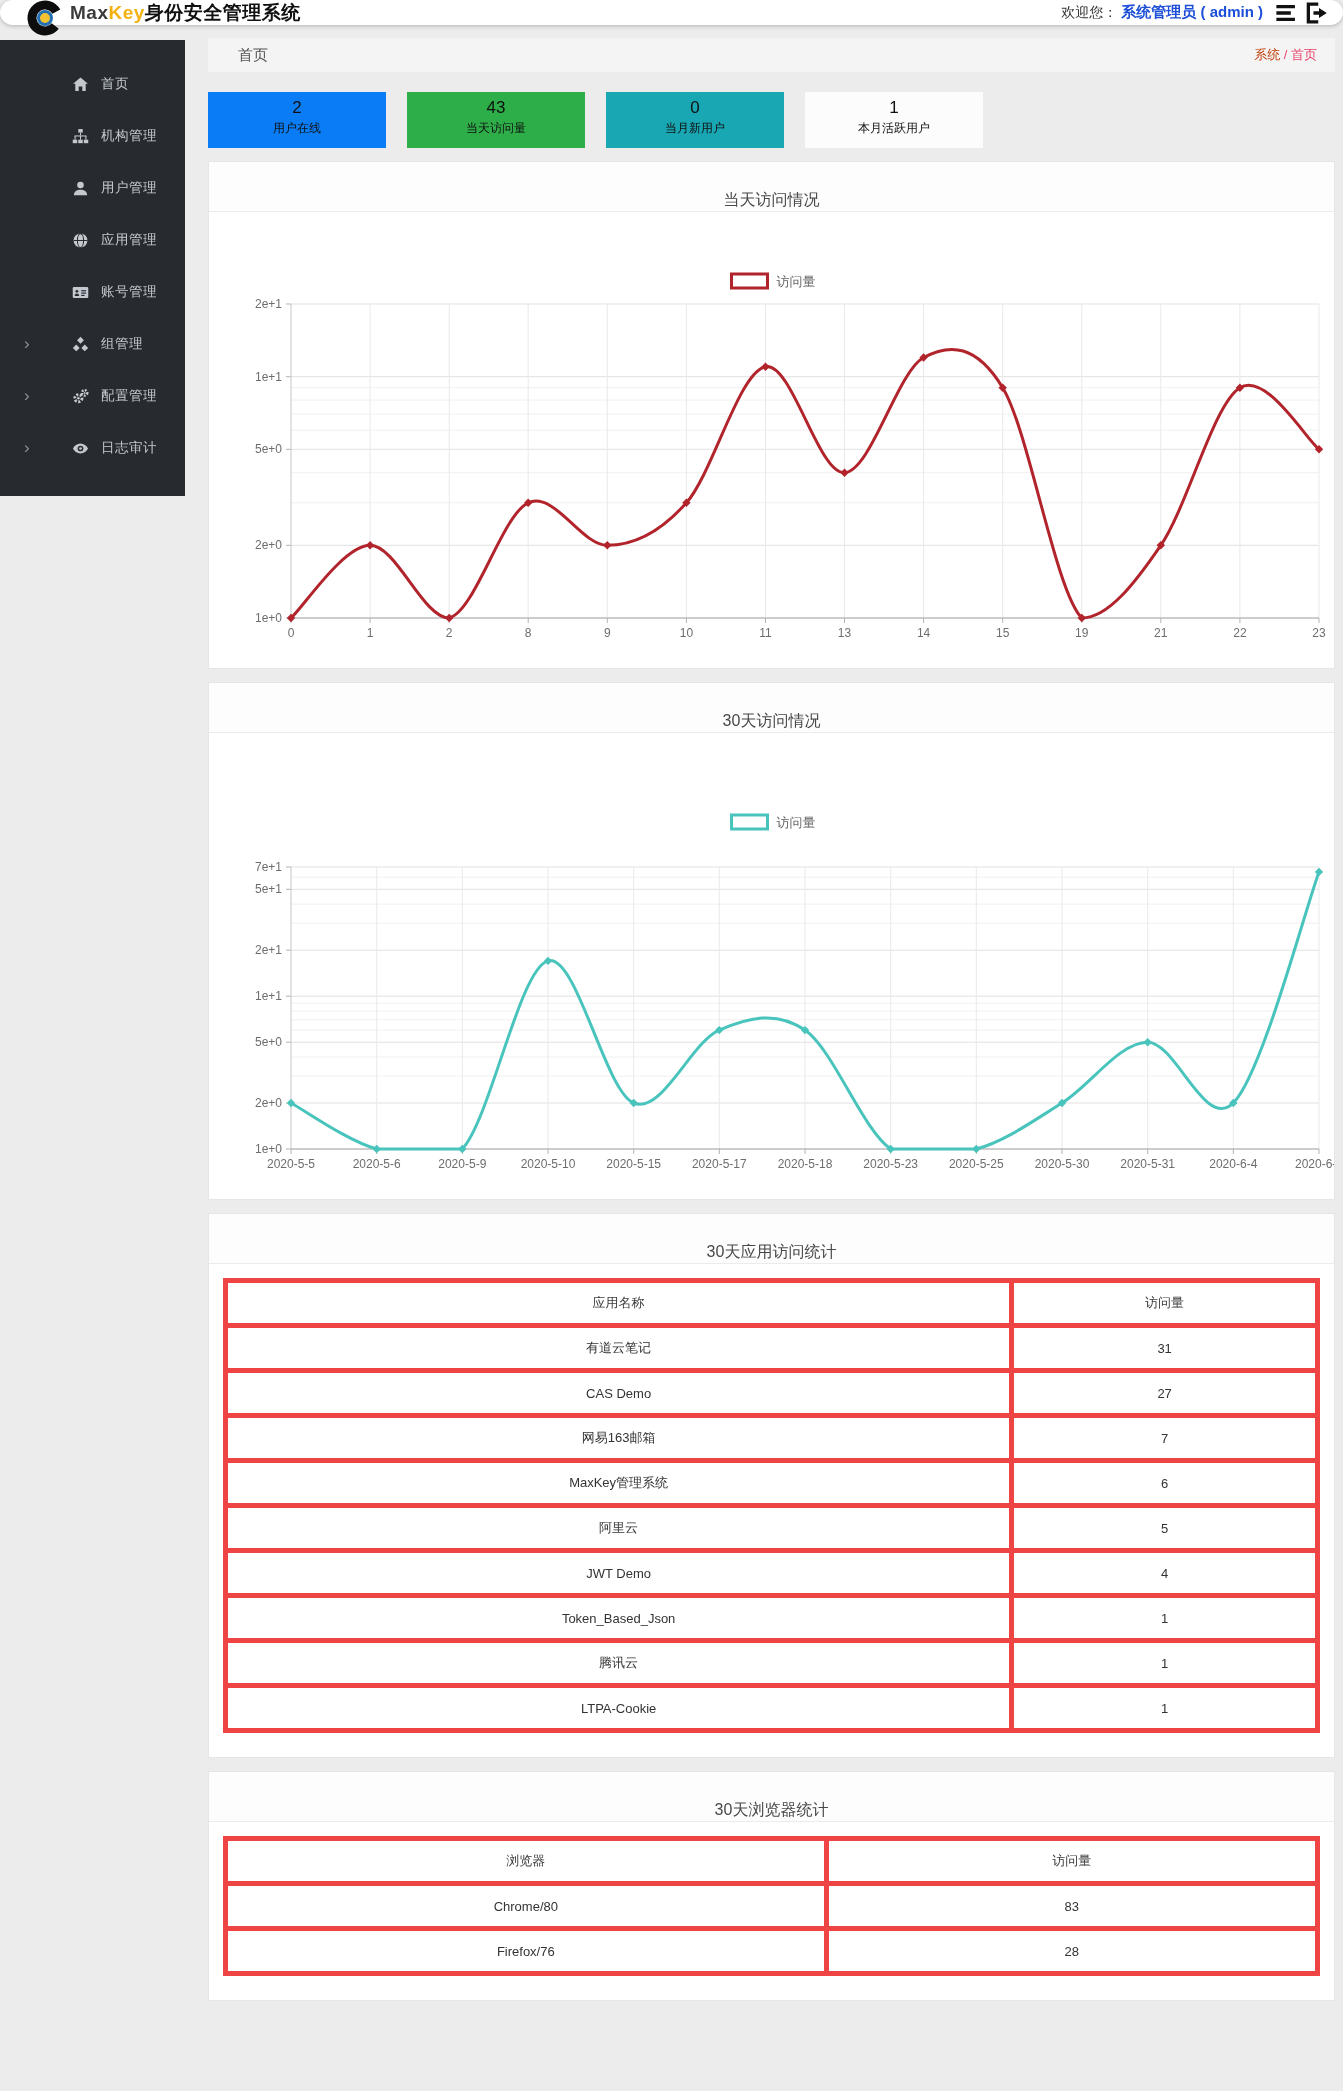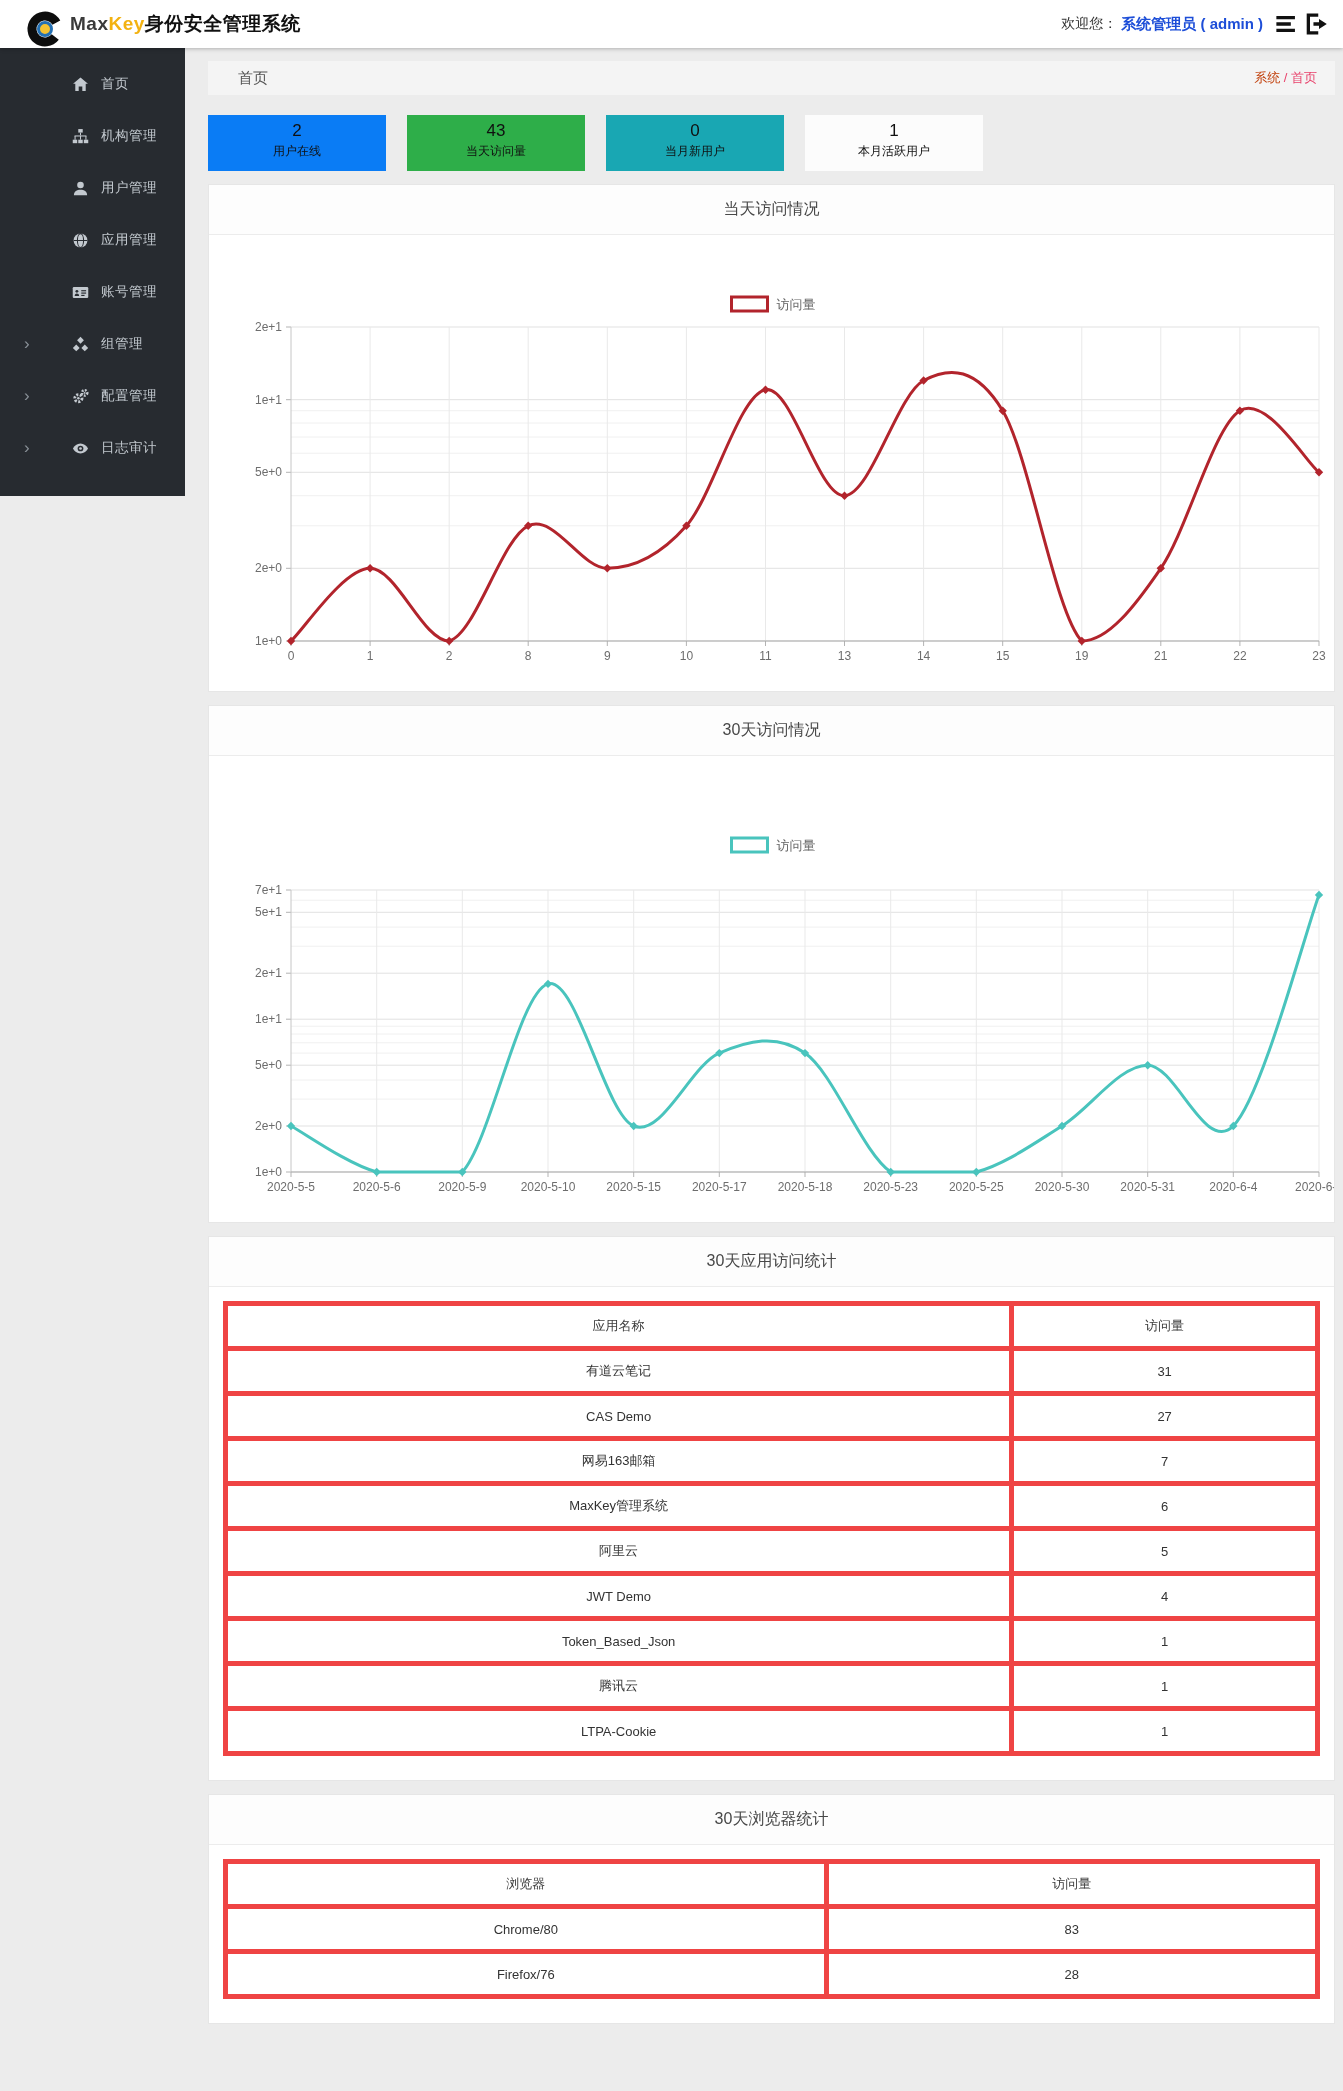--- a/index.html
+++ b/index.html
@@ -4,23 +4,23 @@
 <style>
   * { box-sizing: border-box; margin: 0; padding: 0; }
   html,body { width:1343px; }
   body {
     font-family: "Liberation Sans", "DejaVu Sans", sans-serif;
     background:#ececec; color:#333;
     width:1343px; height:2091px; overflow:hidden; position:relative;
   }
   
   .app-header{
-    position:relative; z-index:5; height:48px; background:#ffffff;
+    position:relative; z-index:5; height:25px; background:#ffffff;
     display:flex; align-items:center; justify-content:space-between;
-    padding:0 14px 0 26px; box-shadow:0 1px 4px rgba(0,0,0,.25);
+    padding:0 14px 0 26px; box-shadow:0 1px 4px rgba(0,0,0,.25);border-radius:16px;
   }
   .brand{ display:flex; align-items:center; gap:6px; }
   .brand .logo-svg{ margin-top:10px; }
   .brand-text{ font-size:19px; font-weight:bold; letter-spacing:.5px; }
   .brand-max{ color:#3a3a3a; }
   .brand-key{ color:#f3b211; }
   .brand-suffix{ color:#111; }
   .header-right{ display:flex; align-items:center; gap:4px; }
   .welcome{ font-size:14px; color:#333; }
   .username{ font-size:15px; font-weight:bold; color:#1d4ed8; margin-right:6px; }
@@ -45,21 +45,21 @@
   .bc-root{ color:#c2410c; }
   .bc-cur{ }
   
   .stats-row{ display:flex; gap:21px; margin-top:20px; }
   .stat-card{ width:178px; height:56px; text-align:center; padding-top:6px; cursor:pointer; }
   .stat-value{ font-size:17px; color:#101010; }
   .stat-label{ font-size:12px; color:#101010; margin-top:2px; }
   
   .panel{ background:#fff; margin-top:13px; border:1px solid #e6e6e6; }
   .panel-header{
-    height:50px; display:flex; align-items:center; justify-content:center;
+    height:50px; display:flex; align-items:flex-end; justify-content:center;
     border-bottom:1px solid #ececec; background:#fdfdfd;
   }
   .panel-title{ font-size:16px; color:#484848; }
   .panel-body{ position:relative; }
   .panel-body.pad{ padding:14px 14px 24px 14px; }
   svg text.tick{ font-size:12px; fill:#6d6d6d; font-family:"Liberation Sans","DejaVu Sans",sans-serif; }
   svg text.legend-t{ font-size:13px; fill:#666; font-family:"Liberation Sans","DejaVu Sans",sans-serif; }
   
   table.data-table{ width:100%; border-collapse:collapse; }
   table.data-table th, table.data-table td{

